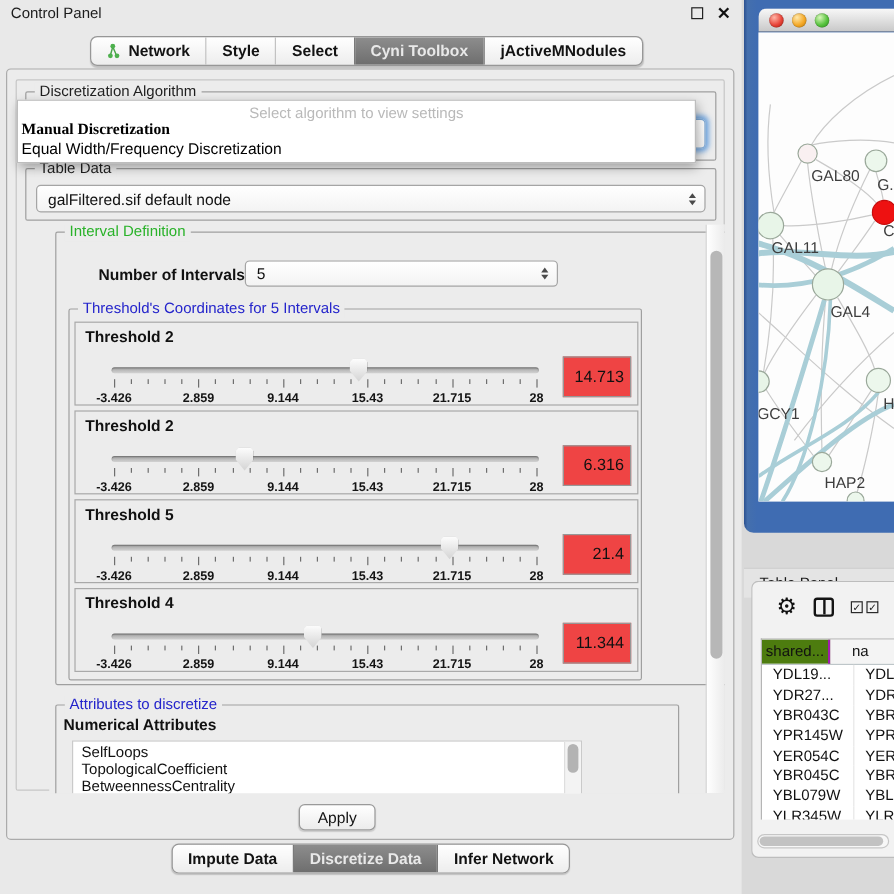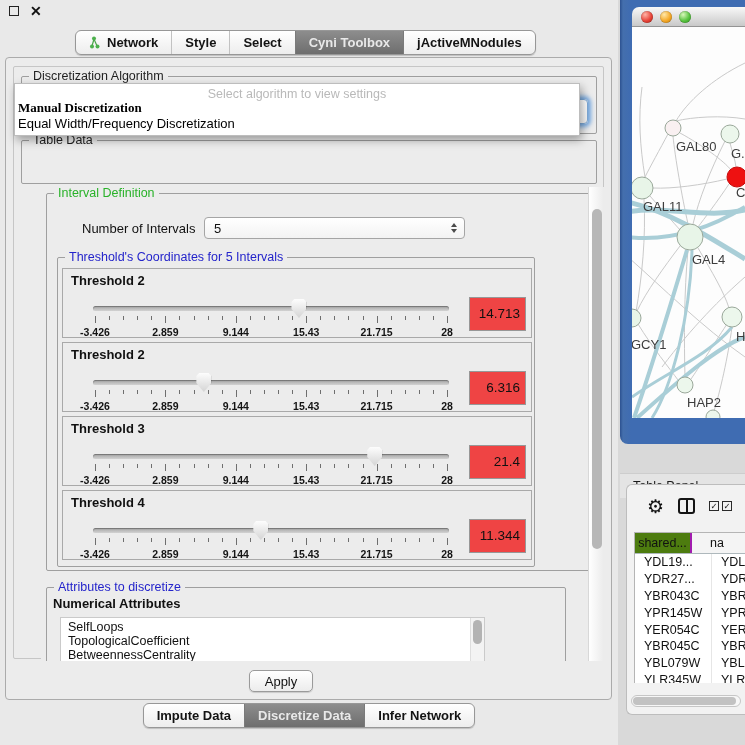--- a/index.html
+++ b/index.html
@@ -61,21 +61,21 @@
   .popup-hint { font-size:12.5px; color:#b9b9b9; text-align:center; padding-top:3px; height:16px; }
   .popup-item { font-size:13px; height:16px; line-height:16px; padding-left:3px; color:#000; white-space:nowrap; }
   .popup-item.bold { font-weight:bold;font-family:Liberation Serif, serif; }
 
   .scroll-area { position:absolute; left:35px; top:129px; width:563px; height:474px; overflow:hidden; background:#ececec; }
   .vscroll { position:absolute; right:0; top:0; width:16px; height:100%;
              background:linear-gradient(90deg,#ffffff,#ebebeb); border-left:1px solid #d8d8d8; }
   .vthumb { position:absolute; left:3px; top:22px; width:10px; height:340px; background:#b7b7b7; border-radius:6px; }
 
   .g-interval { left:5px; top:6px; width:628px; height:378px; }
-  .num-label { position:absolute; left:35px; top:27px; font-size:13px; font-weight:normal; }
+  .num-label { position:absolute; left:35px; top:27px; font-size:13px; font-weight:bold; }
   .num-combo { left:157px; top:23px; width:261px; height:22px; }
   .g-thresh { left:10px; top:63px; width:478px; height:310px; }
 
   .th-box { position:absolute; left:4px; width:470px; height:70px; border:1px solid #a9a9a9; background:#ececec; }
   .th-label { position:absolute; left:8px; top:4px; font-size:13px; font-weight:bold; }
   .slider { position:absolute; left:30px; top:30px; width:356px; height:38px; }
   .track { position:absolute; left:0; right:0; top:7px; height:5px; border-radius:3px;
            background:linear-gradient(#a3a3a3,#d2d2d2); box-shadow:inset 0 1px 1px rgba(0,0,0,.3); }
   .thumb { position:absolute; top:0; width:15px; height:19px;
            background:linear-gradient(#fdfdfd,#d4d4d4);
@@ -140,20 +140,21 @@
   .tp-row .c2 { flex:1; padding-left:9px; font-size:12.5px; line-height:16.9px; white-space:nowrap; overflow:hidden; }
   .tp-hscroll { position:absolute; left:4px; right:4px; bottom:7px; height:12px; border:1px solid #c6c6c6;
                 border-radius:7px; background:#f7f7f7; }
   .hthumb { position:absolute; left:1px; top:1px; bottom:1px; width:95%; background:#c2c2c2; border-radius:6px; }
 </style>
 </head>
 <body>
 
 <div class="cp">
   <div class="cp-titlebar">
+    <span class="cp-title">Control Panel</span>
     <span class="cp-float"></span>
     <span class="cp-close">✕</span>
   </div>
 
   <div class="tabbar top">
     <div class="seg">
       <div class="seg-tab">
         <span class="net-ico">
           <svg width="12" height="13" viewBox="0 0 12 13">
             <line x1="5" y1="3" x2="3" y2="10" stroke="#49a449" stroke-width="1.2"></line>
@@ -188,20 +189,27 @@
       <div class="combo focused">
         <span class="spin">
             <i class="up"></i>
             <i class="dn"></i>
           </span>
       </div>
     </div>
 
     <div class="groupbox g-tdata">
       <span class="gb-title dark">Table Data</span>
+      <div class="combo">
+        <span class="val">galFiltered.sif default node</span>
+        <span class="spin">
+            <i class="up"></i>
+            <i class="dn"></i>
+          </span>
+      </div>
     </div>
 
     <div class="popup">
       <div class="popup-hint">Select algorithm to view settings</div>
       <div class="popup-item bold">Manual Discretization</div>
       <div class="popup-item">Equal Width/Frequency Discretization</div>
     </div>
 
     <div class="scroll-area">
       <div class="groupbox g-interval">
@@ -302,21 +310,21 @@
                   <span style="left: 40%;">9.144</span>
                   <span style="left: 60%;">15.43</span>
                   <span style="left: 80%;">21.715</span>
                   <span style="left: 100%;">28</span>
                 </div>
             </div>
             <div class="value-box">6.316</div>
           </div>
 
           <div class="th-box" style="top:158px">
-            <div class="th-label">Threshold 3</div>
+            <div class="th-label">Threshold 5</div>
             <div class="slider">
               <div class="track"></div>
               <div class="thumb" style="left: calc(79% - 7px);"></div>
               <div class="ticks">
                   <div class="tick major" style="left: 0%;"></div>
                   <div class="tick" style="left: 4%;"></div>
                   <div class="tick" style="left: 8%;"></div>
                   <div class="tick" style="left: 12%;"></div>
                   <div class="tick" style="left: 16%;"></div>
                   <div class="tick major" style="left: 20%;"></div>

